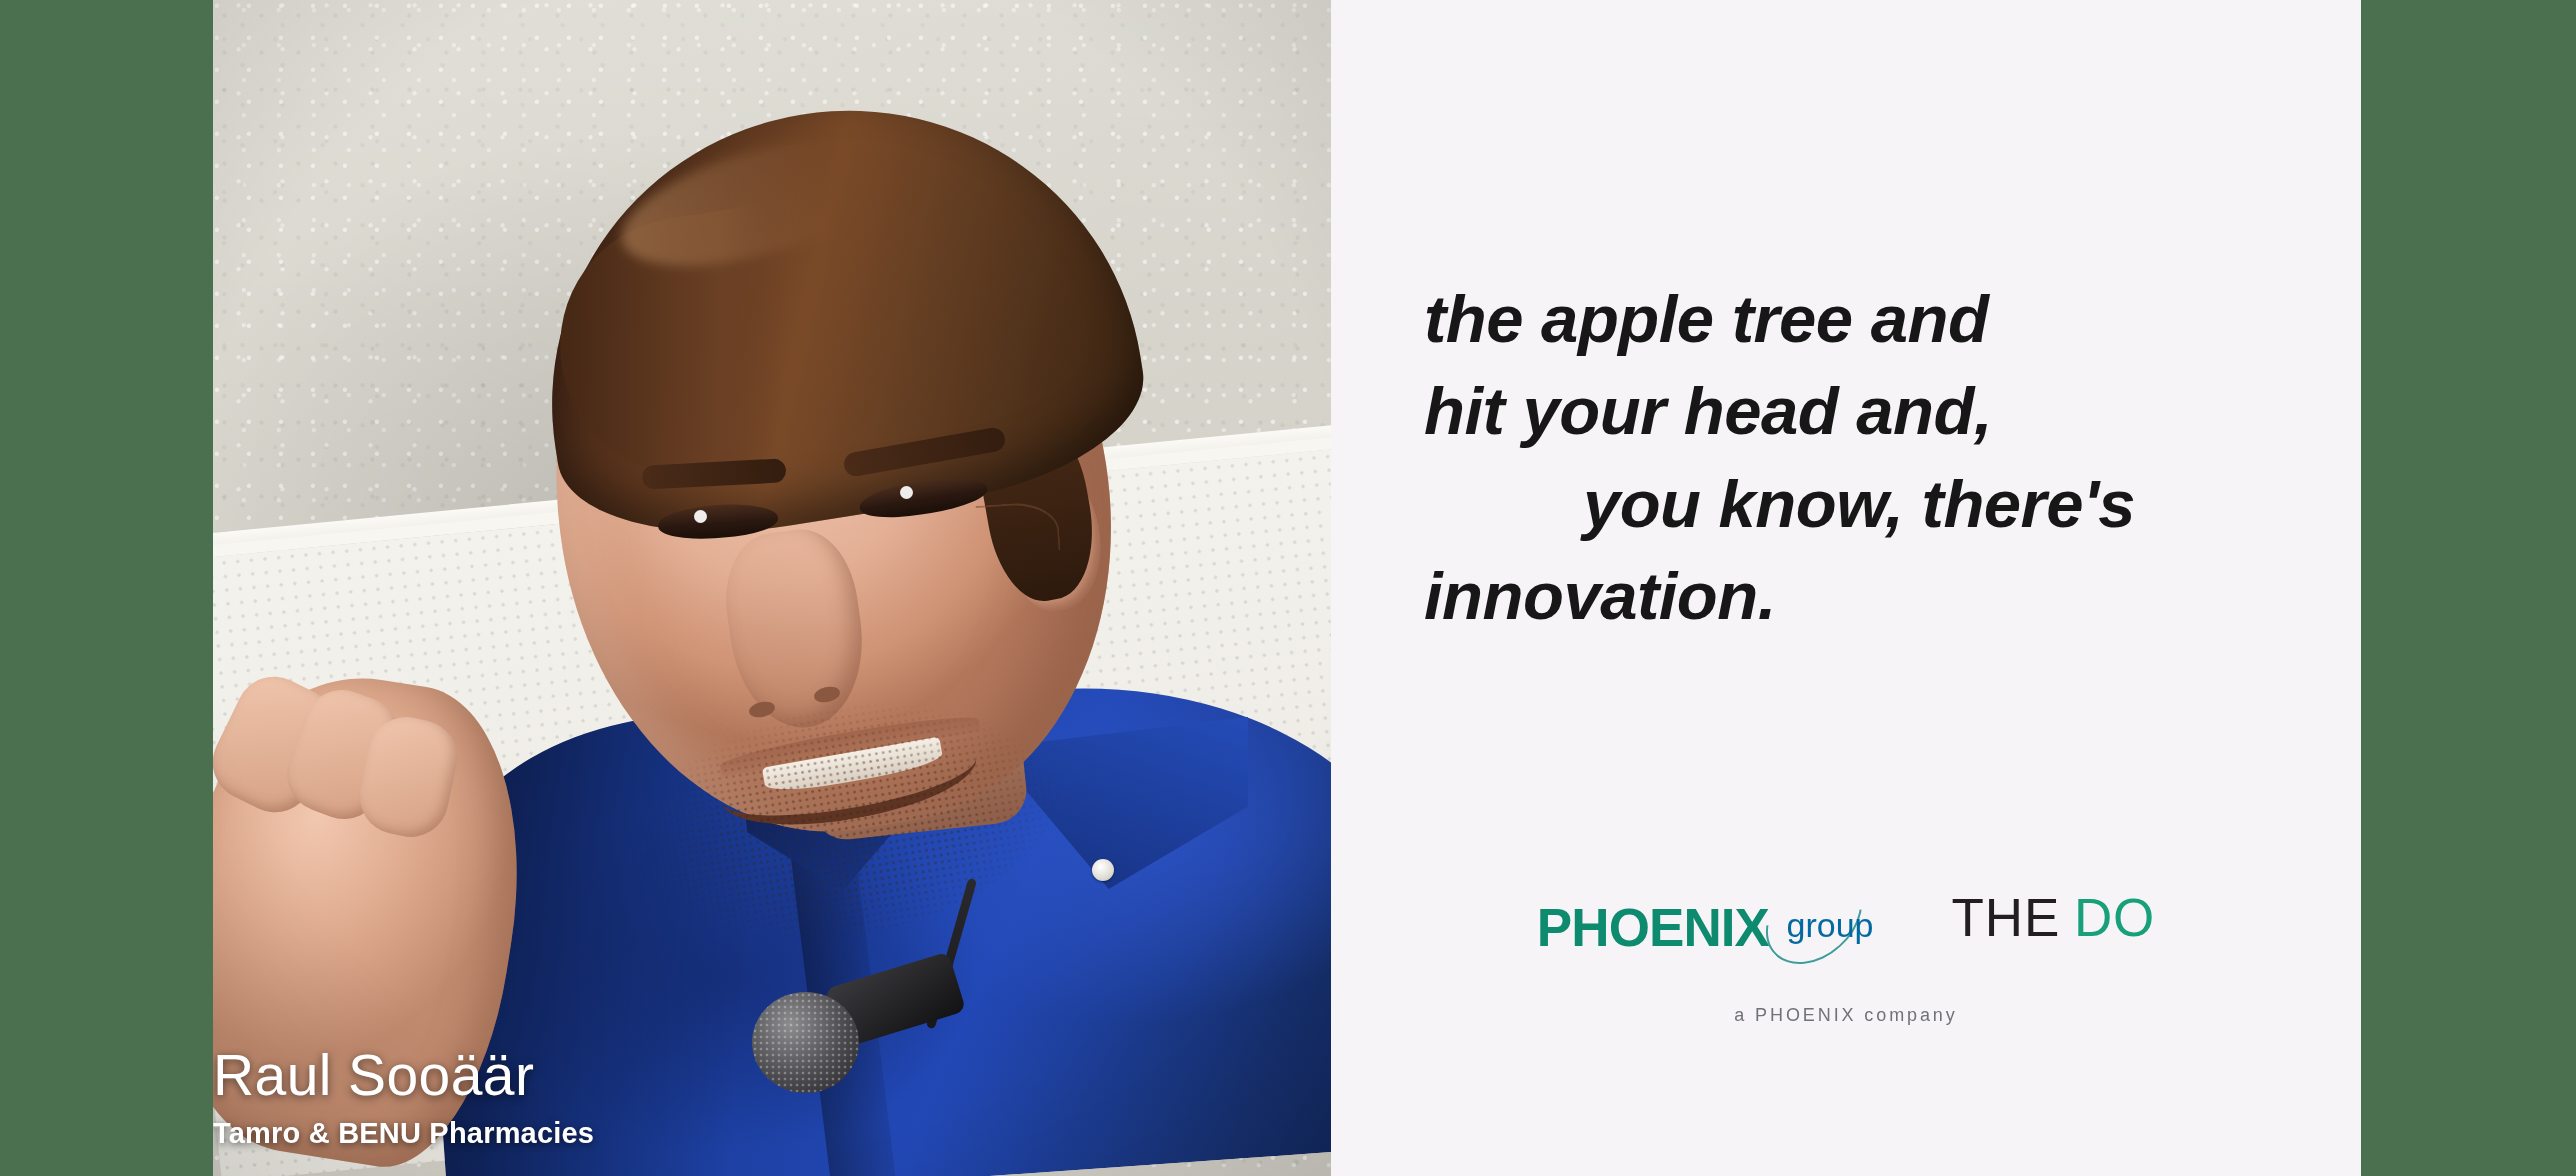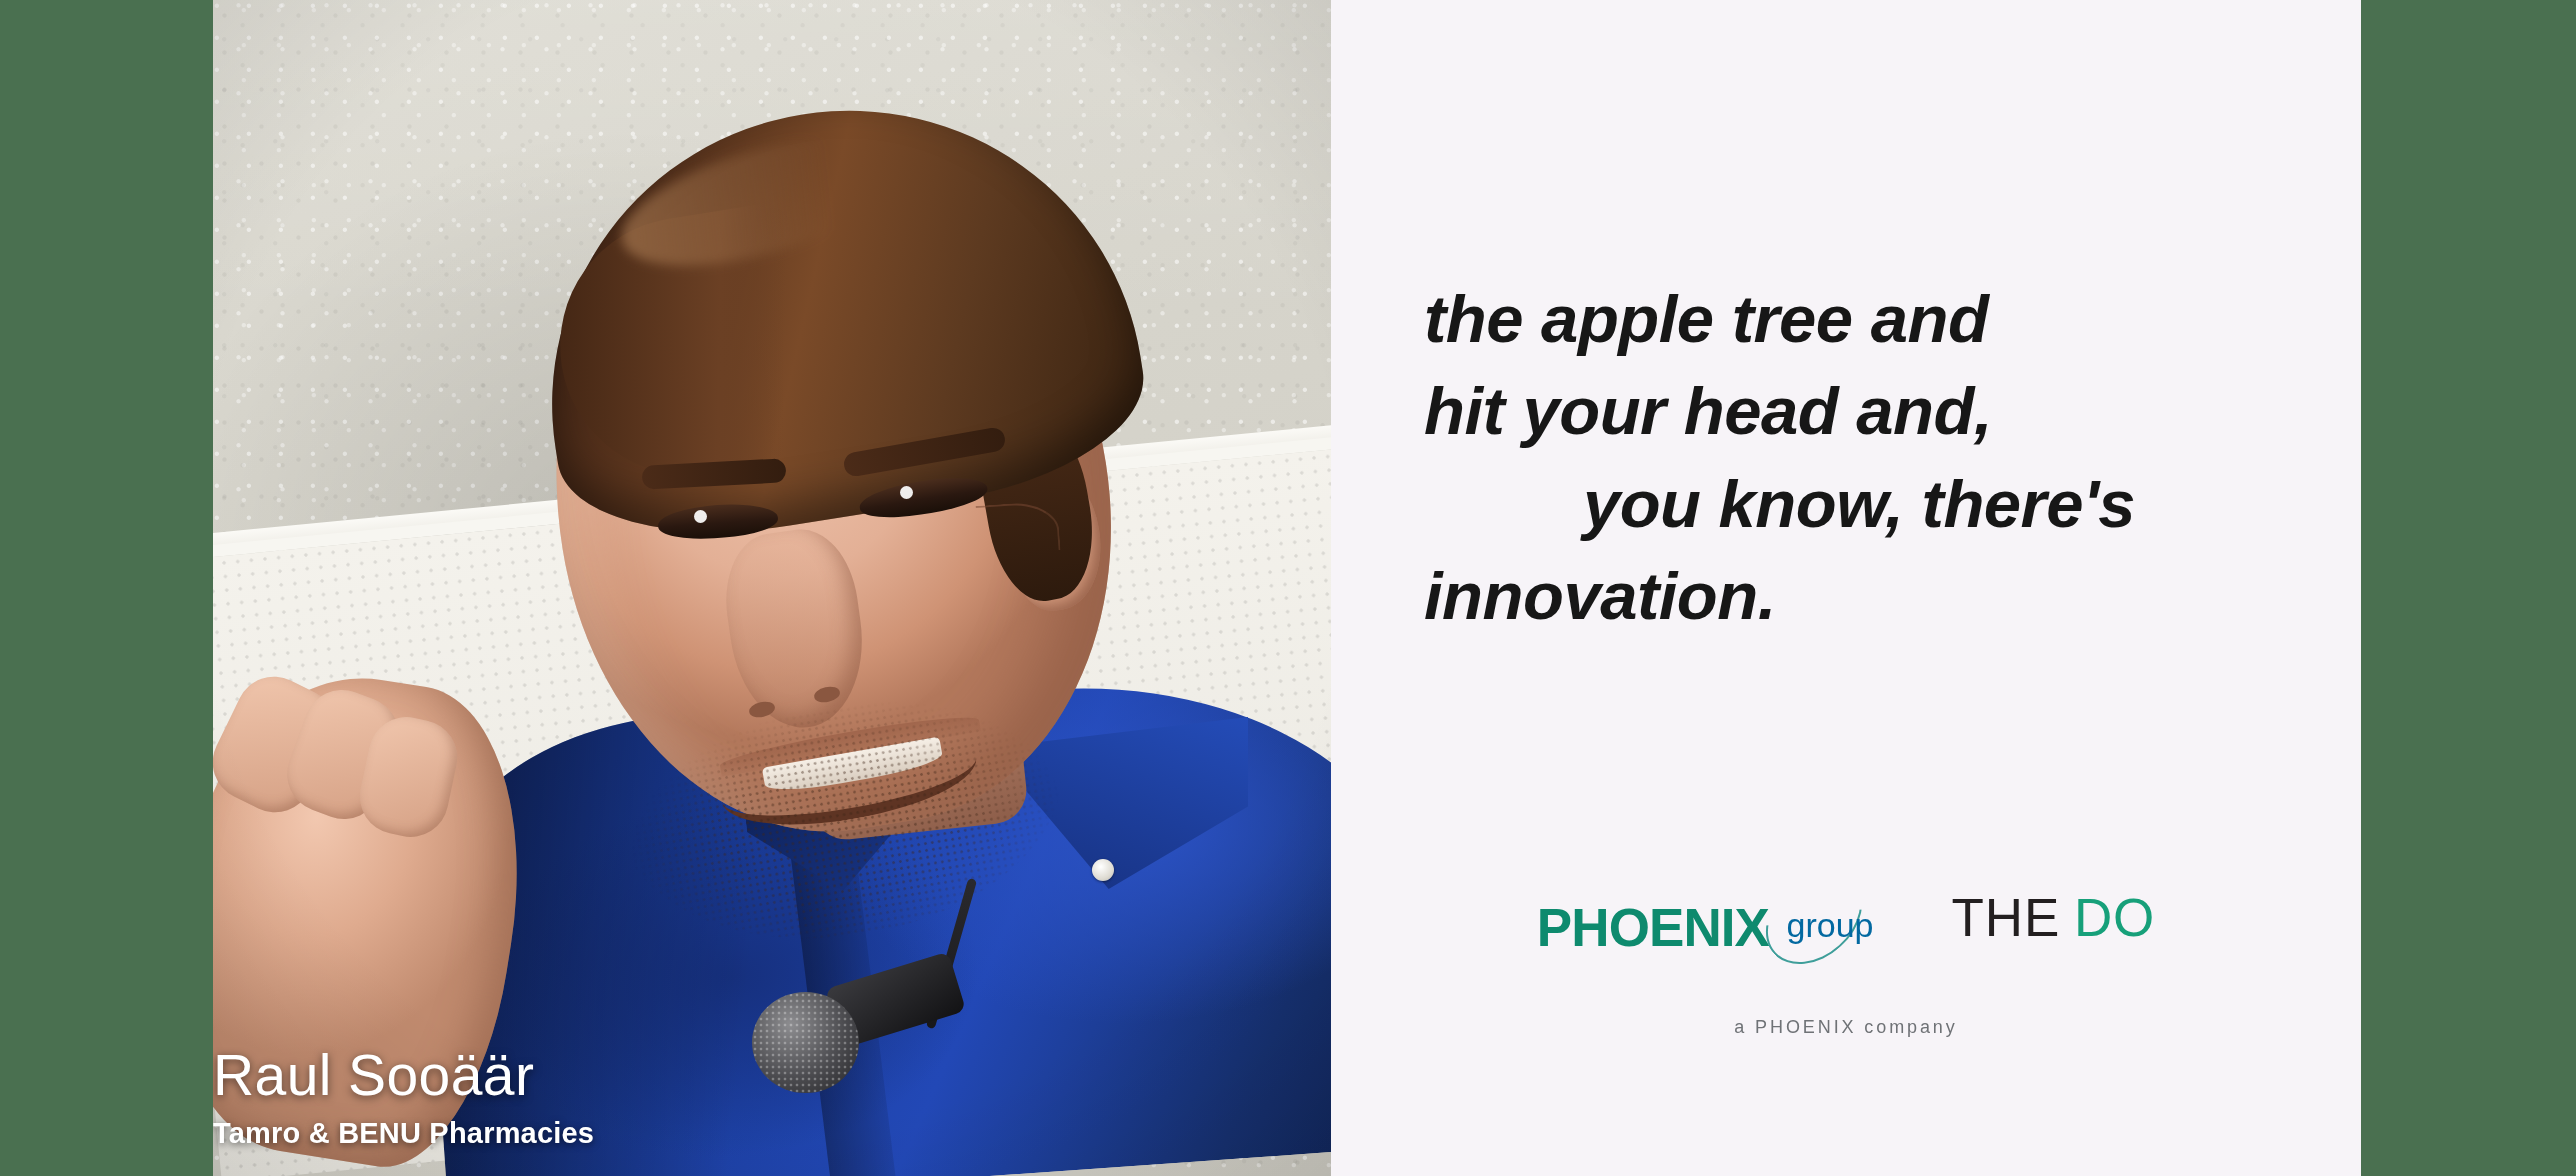--- a/index.html
+++ b/index.html
@@ -473,21 +473,20 @@
   }
   .tamro-mark { width:82px; height:89px; display:block; }
   .tamro-word {
     font-size:50px;
     font-weight:700;
     color:#2255A4;
     letter-spacing:-0.4px;
     line-height:1;
   }
   .tamro-tagline {
-    margin-top:12px;
     font-size:18px;
     color:#6f7276;
     letter-spacing:2.9px;
     line-height:1;
   }
 </style>
 </head>
 <body>
 
 <div class="stage">

